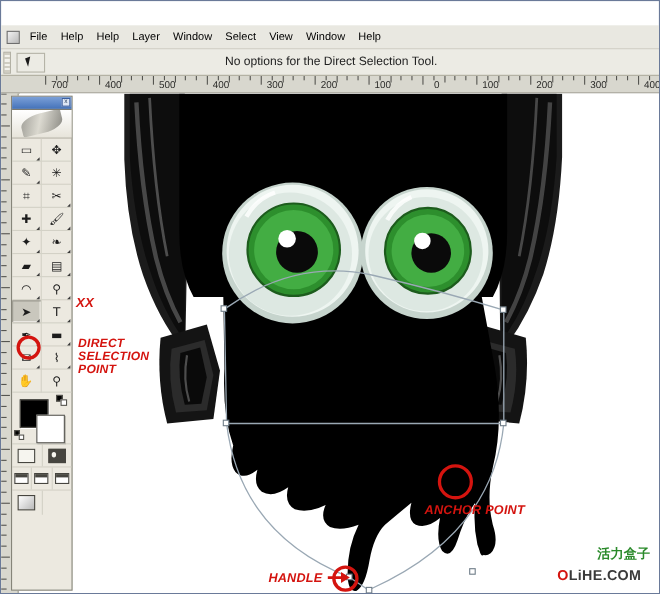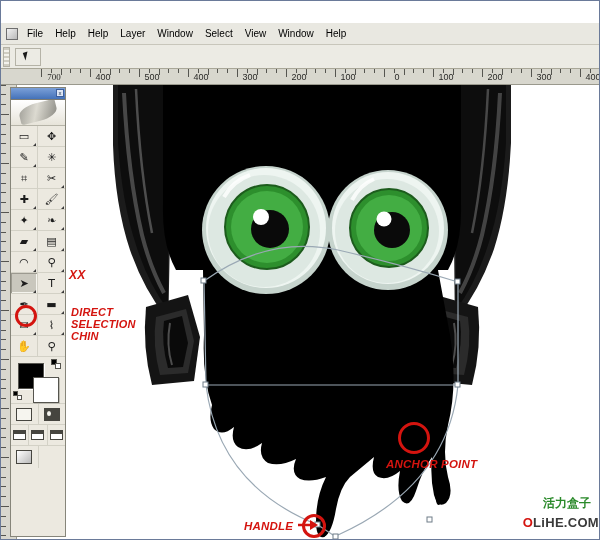--- a/index.html
+++ b/index.html
@@ -421,21 +421,21 @@
     position: absolute;
     right: 8px; bottom: 27px;
     font-size: 12px;
     font-weight: bold;
     color: #2a8a2a;
     z-index: 45;
     font-family: Liberation Mono, monospace;
   }
   .watermark-en {
     position: absolute;
-    right: 0; bottom: 9px;
+    right: 16px; bottom: 9px;
     font-size: 13px;
     font-weight: bold;
     color: #3a3a3a;
     letter-spacing: .3px;
     z-index: 45;
   }
   .watermark-en .o { color: #d4140f; }
 </style>
 </head>
 <body>
@@ -456,25 +456,26 @@
     <div class="menu-item">View</div>
     <div class="menu-item">Window</div>
     <div class="menu-item">Help</div>
   </div>
 
   <div class="optionsbar">
     <div class="opt-grip"></div>
     <div class="opt-tool">
       <div class="opt-tool-arrow"></div>
     </div>
+    <div class="opt-text">No options for the Direct Selection Tool.</div>
   </div>
 
   <div class="hruler" id="hruler">
       <div class="rtick major" style="left: 40px;"></div>
-      <div class="rlabel" style="left: 53px; font-family: Liberation Serif, serif;">700</div>
+      <div class="rlabel" style="left: 53px;">700</div>
       <div class="rtick" style="left: 49.8px; height: 4px;"></div>
       <div class="rtick" style="left: 59.6px; height: 6px;"></div>
       <div class="rtick" style="left: 69.4px; height: 4px;"></div>
       <div class="rtick" style="left: 79.2px; height: 4px;"></div>
       <div class="rtick major" style="left: 89px;"></div>
       <div class="rlabel" style="left: 102px;">400</div>
       <div class="rtick" style="left: 98.8px; height: 4px;"></div>
       <div class="rtick" style="left: 108.6px; height: 6px;"></div>
       <div class="rtick" style="left: 118.4px; height: 4px;"></div>
       <div class="rtick" style="left: 128.2px; height: 4px;"></div>
@@ -834,21 +835,21 @@
       </div>
       <div></div>
     </div>
 
     <div class="ann-circle" style="left:4px; top:217px; width:22px; height:22px;"></div>
   </div>
 
   <div class="ann" style="left:68px; top:268px; font-size:12px;">XX</div>
   <div class="ann" style="left:70px; top:305px;">DIRECT
 SELECTION
-CHIN</div>
+POINT</div>
   <div class="ann" style="left:385px; top:457px; font-size:11.5px;">ANCHOR POINT</div>
   <div class="ann" style="left:243px; top:519px; font-size:11.5px;">HANDLE</div>
 
   <svg class="ann-arrow" style="left:295px; top:515px; width:30px; height:22px;" width="30" height="22">
     <path d="M 2 9 L 16 9" stroke="#d4140f" stroke-width="2.5" fill="none"></path>
     <path d="M 14 4 L 22 9 L 14 14 Z" fill="#d4140f"></path>
   </svg>
 
   <div class="watermark-cn">活力盒子</div>
   <div class="watermark-en">

